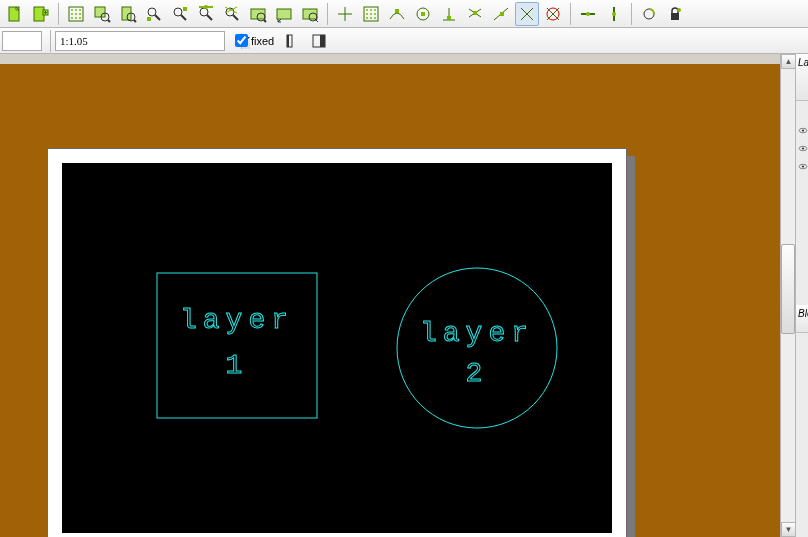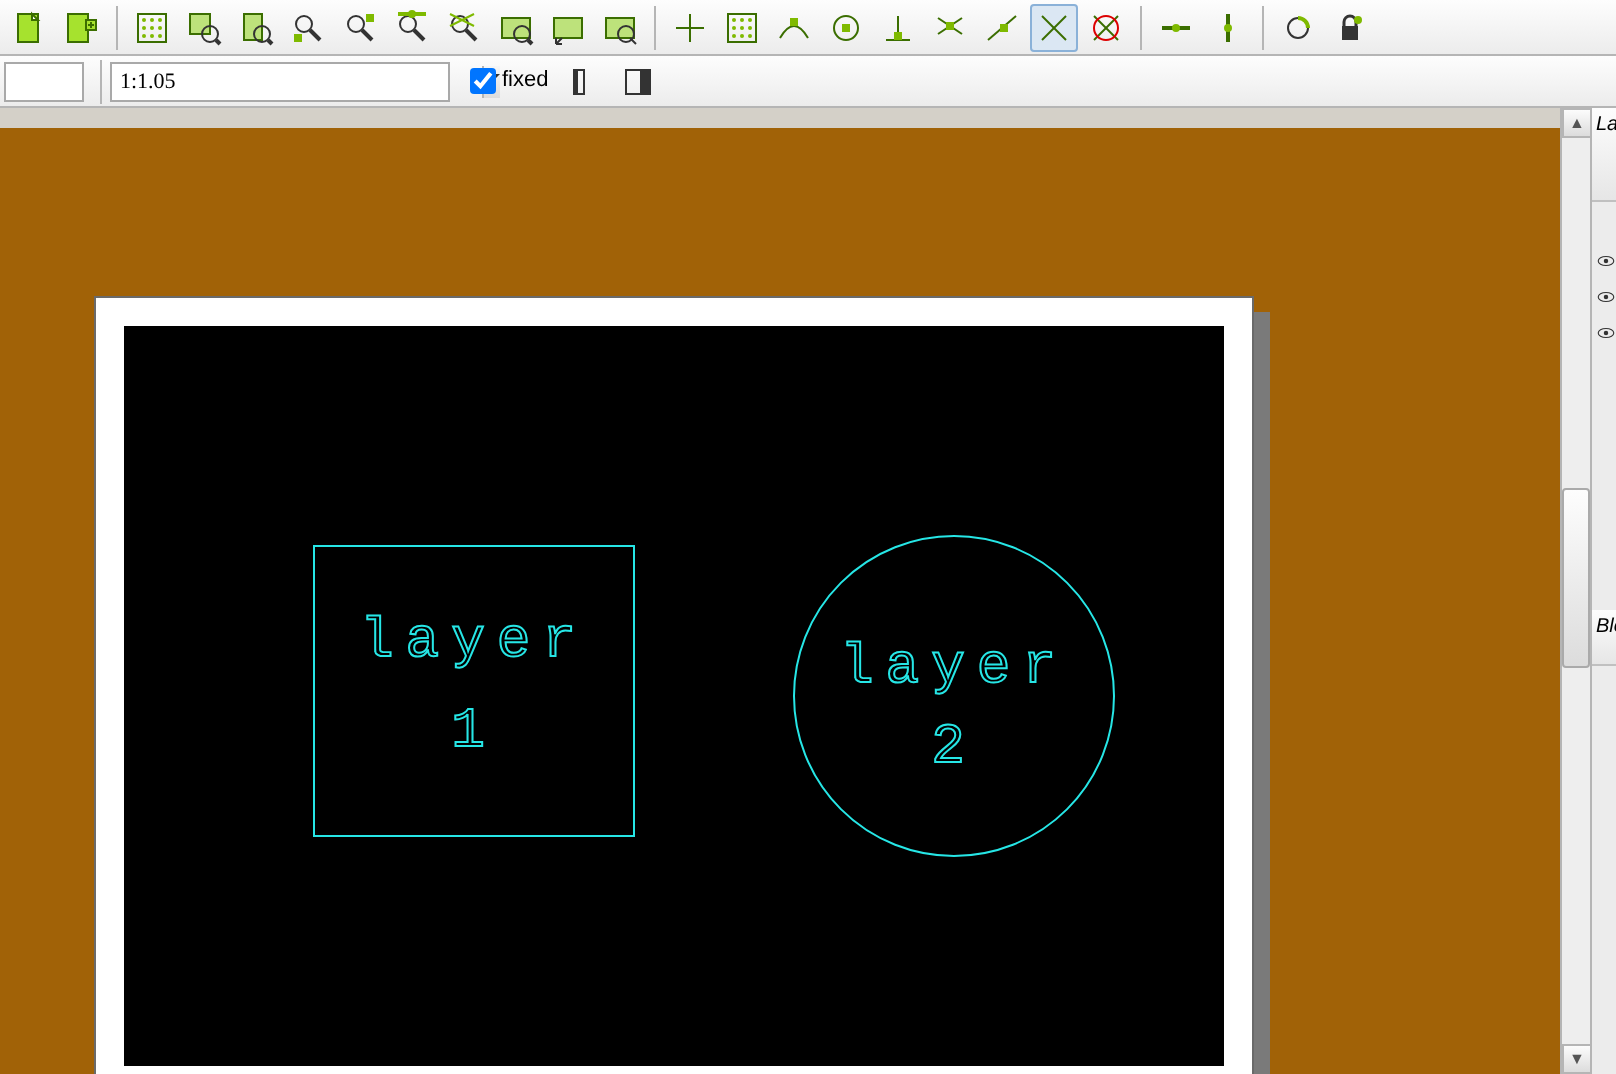--- a/index.html
+++ b/index.html
@@ -75,21 +75,21 @@
     border-left: 1px solid #b5b5b5;
     display: flex;
     align-items: center;
     justify-content: center;
   }
   .combo .caret::after {
     content: "";
     border: 4px solid transparent;
     border-top-color: #333;
   }
-  .chk { display:flex; align-items:flex-start; margin:0 6px; }
+  .chk { display:flex; align-items:center; margin:0 6px; }
   .chk input { margin-right:3px; }
 
   
   .workspace {
     position: absolute;
     left: 0;
     top: 64px;
     width: 780px;
     height: 483px;
     background: #a16207;

